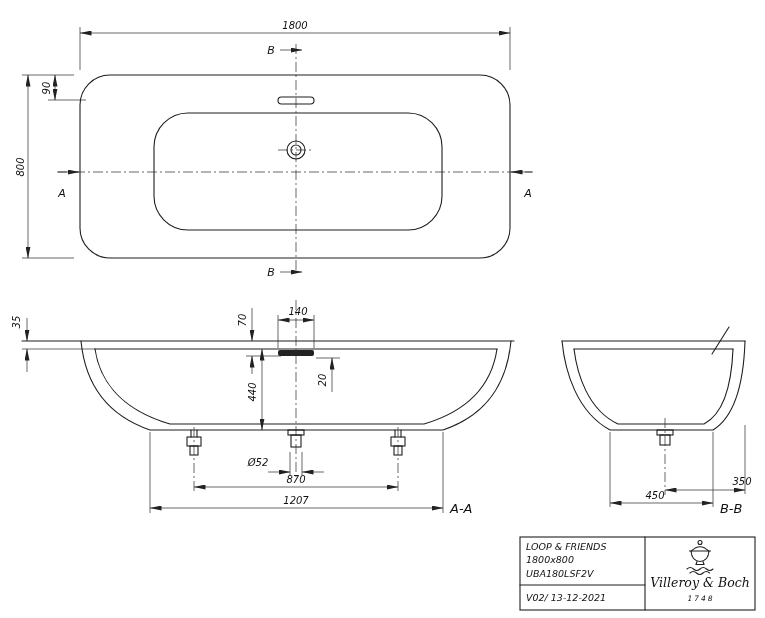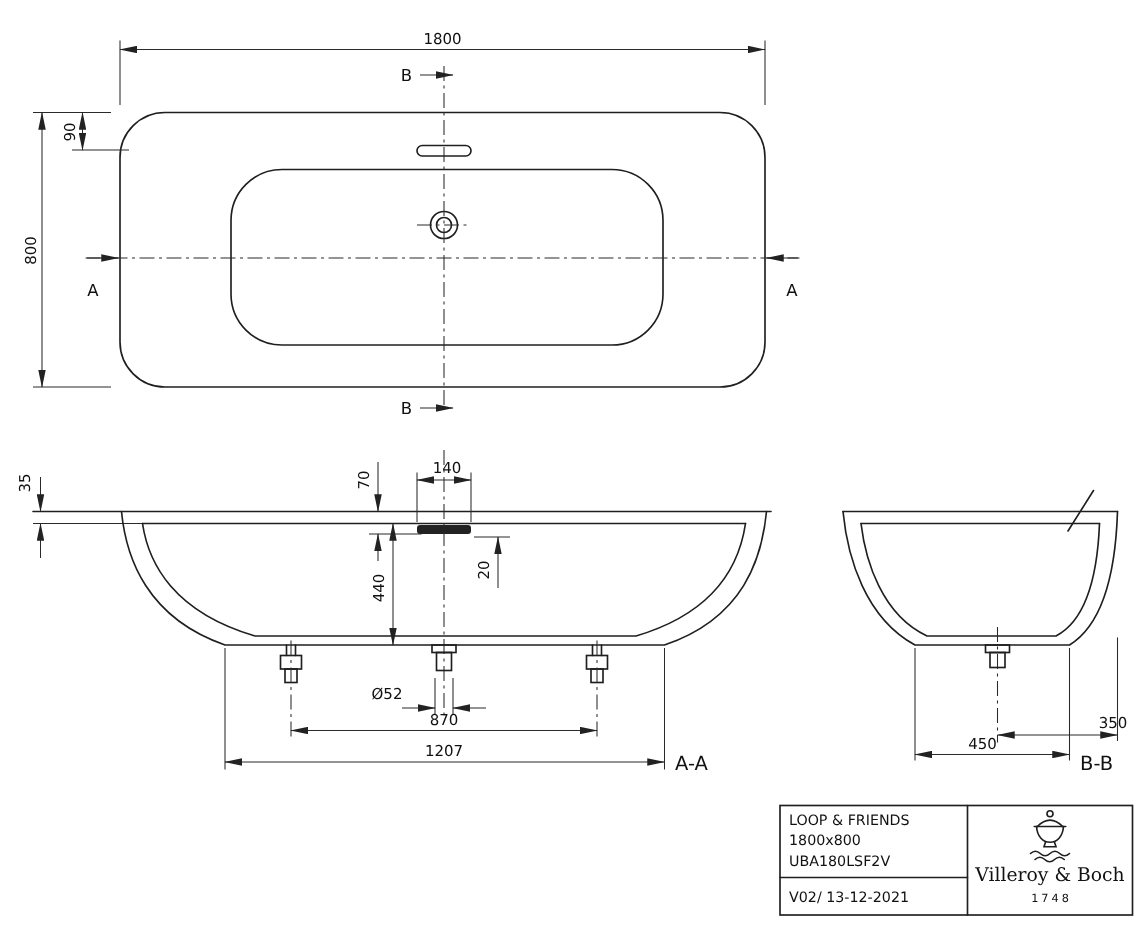--- a/index.html
+++ b/index.html
@@ -1,16 +1,16 @@
 <!DOCTYPE html>
 <html><head>
 <meta charset="utf-8">
 <style>
   html,body{margin:0;padding:0;background:#ffffff;}
-  .page{position:relative;width:765px;height:618px;background:#fff;overflow:hidden;}
+  .page{position:relative;width:765px;height:618px;background:#fff;overflow:hidden;font-style:italic;}
   svg{display:block;}
   .obj{stroke:#1f1f1f;stroke-width:1.1;fill:none;stroke-linecap:round;}
   .thin{stroke:#2a2a2a;stroke-width:0.7;fill:none;}
   .cl{stroke:#2a2a2a;stroke-width:0.7;fill:none;stroke-dasharray:10 3 2 3;}
   .slot{fill:#222;stroke:none;}
   text{fill:#111;font-family:"DejaVu Sans","Liberation Sans",sans-serif;}
   .dim{font-size:10px;}
   .mark{font-size:11px;}
   .sec{font-size:13px;}
   .tbt{font-size:9.5px;}

